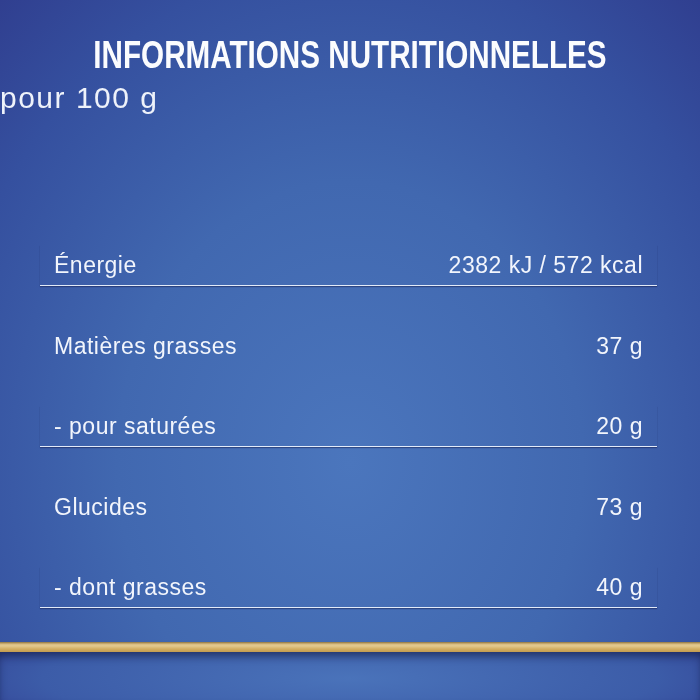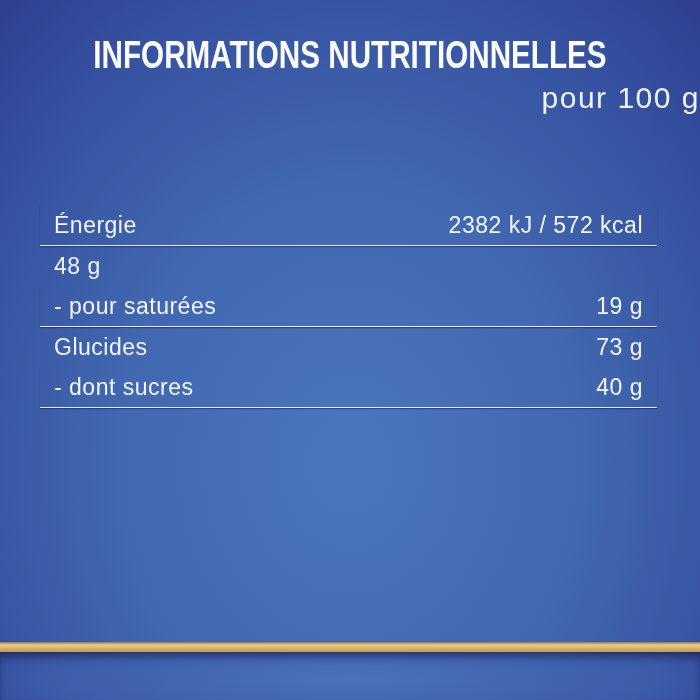--- a/index.html
+++ b/index.html
@@ -36,21 +36,21 @@
     white-space: nowrap;
   }
   .title-inner {
     display: inline-block;
     transform: scaleX(0.78);
     transform-origin: 50% 50%;
     letter-spacing: 0px;
   }
   .subtitle {
     margin-top: 8px;
-    text-align: right;
+    text-align: left;
     color: #eef2fa;
     font-size: 30px;
     font-weight: 400;
     letter-spacing: 1.5px;
     line-height: 32px;
   }
   .table {
     position: absolute;
     left: 40px;
     top: 205px;
@@ -59,20 +59,21 @@
   .row {
     height: 40px;
     display: flex;
     justify-content: space-between;
     align-items: center;
     padding: 0 14px;
     color: #f2f5fc;
     font-size: 23px;
     font-weight: 400;
     letter-spacing: 0.5px;
+    margin-top: 40px;
   }
   .row.sep {
     border-bottom: 1.5px solid rgba(241,246,255,0.92);
     box-shadow: 0 1px 1px rgba(18,24,70,0.45);
   }
   .row .label { text-align: left; }
   .row .value { text-align: left; }
   
   .gold-bar {
     position: absolute;
@@ -101,31 +102,32 @@
 <div class="stage">
   <div class="top-panel">
     <h1 class="title"><span class="title-inner">INFORMATIONS NUTRITIONNELLES</span></h1>
     <div class="subtitle">pour 100 g</div>
     <div class="table" id="nutrition-table">
         <div class="row sep">
           <span class="label">Énergie</span>
           <span class="value">2382 kJ / 572 kcal</span>
         </div>
         <div class="row">
-          <span class="value">48 g</span>
+          <span class="label">Matières grasses</span>
+          <span class="value">37 g</span>
         </div>
         <div class="row sep">
           <span class="label">- pour saturées</span>
-          <span class="value">19 g</span>
+          <span class="value">20 g</span>
         </div>
         <div class="row">
           <span class="label">Glucides</span>
           <span class="value">73 g</span>
         </div>
         <div class="row sep">
-          <span class="label">- dont sucres</span>
+          <span class="label">- dont grasses</span>
           <span class="value">40 g</span>
         </div>
       </div>
   </div>
   <div class="gold-bar"></div>
   <div class="bottom-panel"></div>
 </div>
 
 </body></html>

